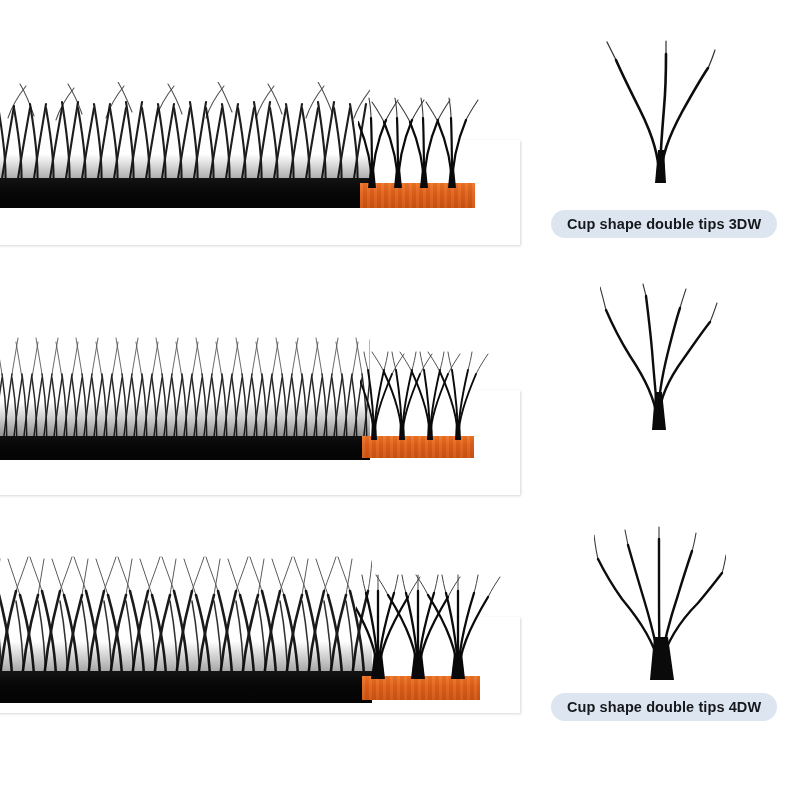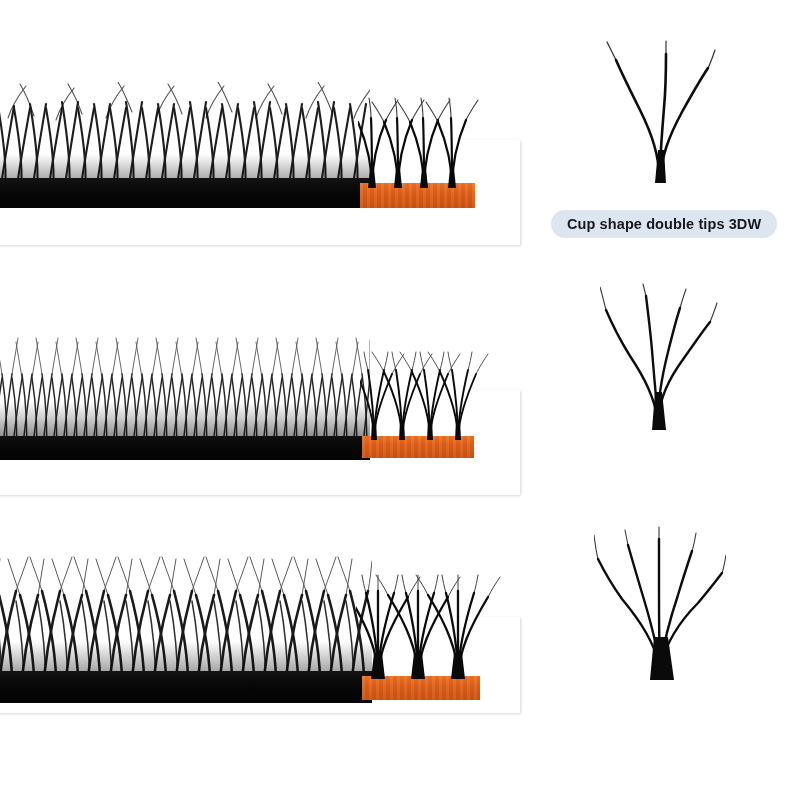--- a/index.html
+++ b/index.html
@@ -454,20 +454,21 @@
             <path d="M6 28 C4 20 2 12 0 5"></path>
             <path d="M46 14 C45 10 44 6 43 2"></path>
             <path d="M80 26 C82 19 84 13 86 7"></path>
             <path d="M110 40 C113 33 115 27 117 21"></path>
           </g>
         </g>
         <path d="M52 148 L66 148 L62 110 L55 110 Z" fill="#0a0a0a"></path>
       </svg>
     </div>
 
+    <div class="label-pill" style="left:551px; top:443px;">Cup shape double tips 4DW</div>
   </div>
 
   <div class="row row-3">
 
     <div class="card" style="left:-10px; top:122px; width:530px; height:96px;"></div>
 
     <div class="tray" style="left:-14px; top:60px; width:386px; height:148px;">
       <svg width="386" height="148" viewBox="0 0 386 148" preserveAspectRatio="none">
         <defs>
           <linearGradient id="tg3" x1="0" y1="0" x2="0" y2="1">

